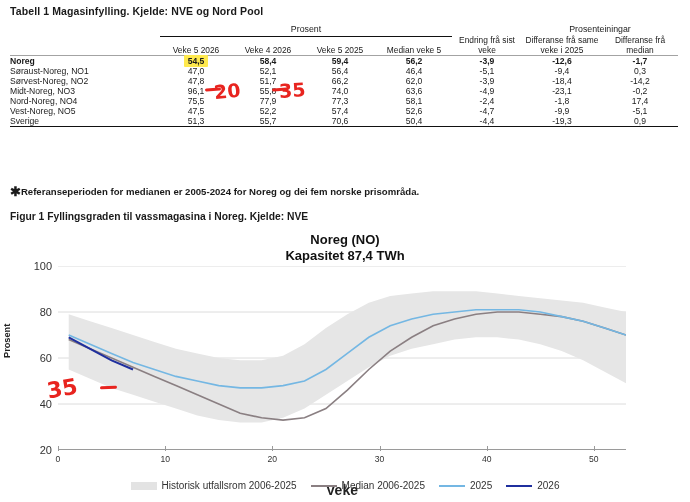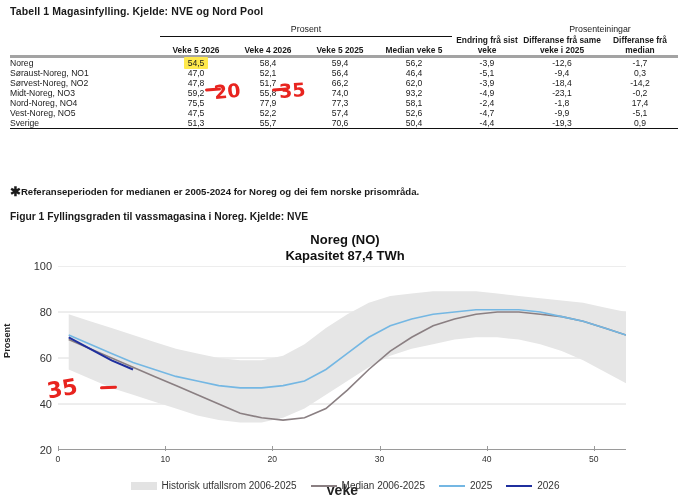--- a/index.html
+++ b/index.html
@@ -17,23 +17,23 @@
   .tbl-title{
     position:absolute;left:10px;top:5px;
     font-size:10.5px;font-weight:bold;letter-spacing:0.1px;
   }
   table.magtab{
     position:absolute;left:10px;top:22px;width:668px;
     border-collapse:collapse;font-size:8.6px;
   }
   table.magtab td,table.magtab th{padding:0;}
   .hdr-group{font-weight:normal;font-size:8.8px;text-align:center;}
-  .hdr-cell{font-weight:bold;font-size:8.4px;text-align:center;vertical-align:bottom;line-height:1.15;padding-bottom:2px;}
+  .hdr-cell{font-weight:normal;font-size:8.4px;text-align:center;vertical-align:bottom;line-height:1.15;padding-bottom:2px;}
   .rowline-top{border-top:1.6px solid #111;}
-  .rowline-mid{border-top:3px solid #a3a3a3;}
+  .rowline-mid{border-top:1px solid #a3a3a3;font-weight:bold;}
   .rowline-bot{border-bottom:1.6px solid #111;}
   .lbl{text-align:left;padding:2.4px 0 2.4px 2px;white-space:nowrap;}
   .num{text-align:center;padding:2.4px 0;}
   .grp-span{height:14px;}
   .grp-underline{border-bottom:1px solid #111;}
   .hl{background:#ffe94d;padding:1px 4px;border-radius:1px;}
 
   .note{
     position:absolute;left:10px;top:186px;
     font-size:9.6px;font-weight:bold;
@@ -146,24 +146,24 @@
       <td class="num">47,8</td>
       <td class="num">51,7</td>
       <td class="num">66,2</td>
       <td class="num">62,0</td>
       <td class="num">-3,9</td>
       <td class="num">-18,4</td>
       <td class="num">-14,2</td>
     </tr>
     <tr>
       <td class="lbl">Midt-Noreg, NO3</td>
-      <td class="num">59,2</td>
+      <td class="num">96,1</td>
       <td class="num">55,8</td>
       <td class="num">74,0</td>
-      <td class="num">93,2</td>
+      <td class="num">63,6</td>
       <td class="num">-4,9</td>
       <td class="num">-23,1</td>
       <td class="num">-0,2</td>
     </tr>
     <tr>
       <td class="lbl">Nord-Noreg, NO4</td>
       <td class="num">75,5</td>
       <td class="num">77,9</td>
       <td class="num">77,3</td>
       <td class="num">58,1</td>

